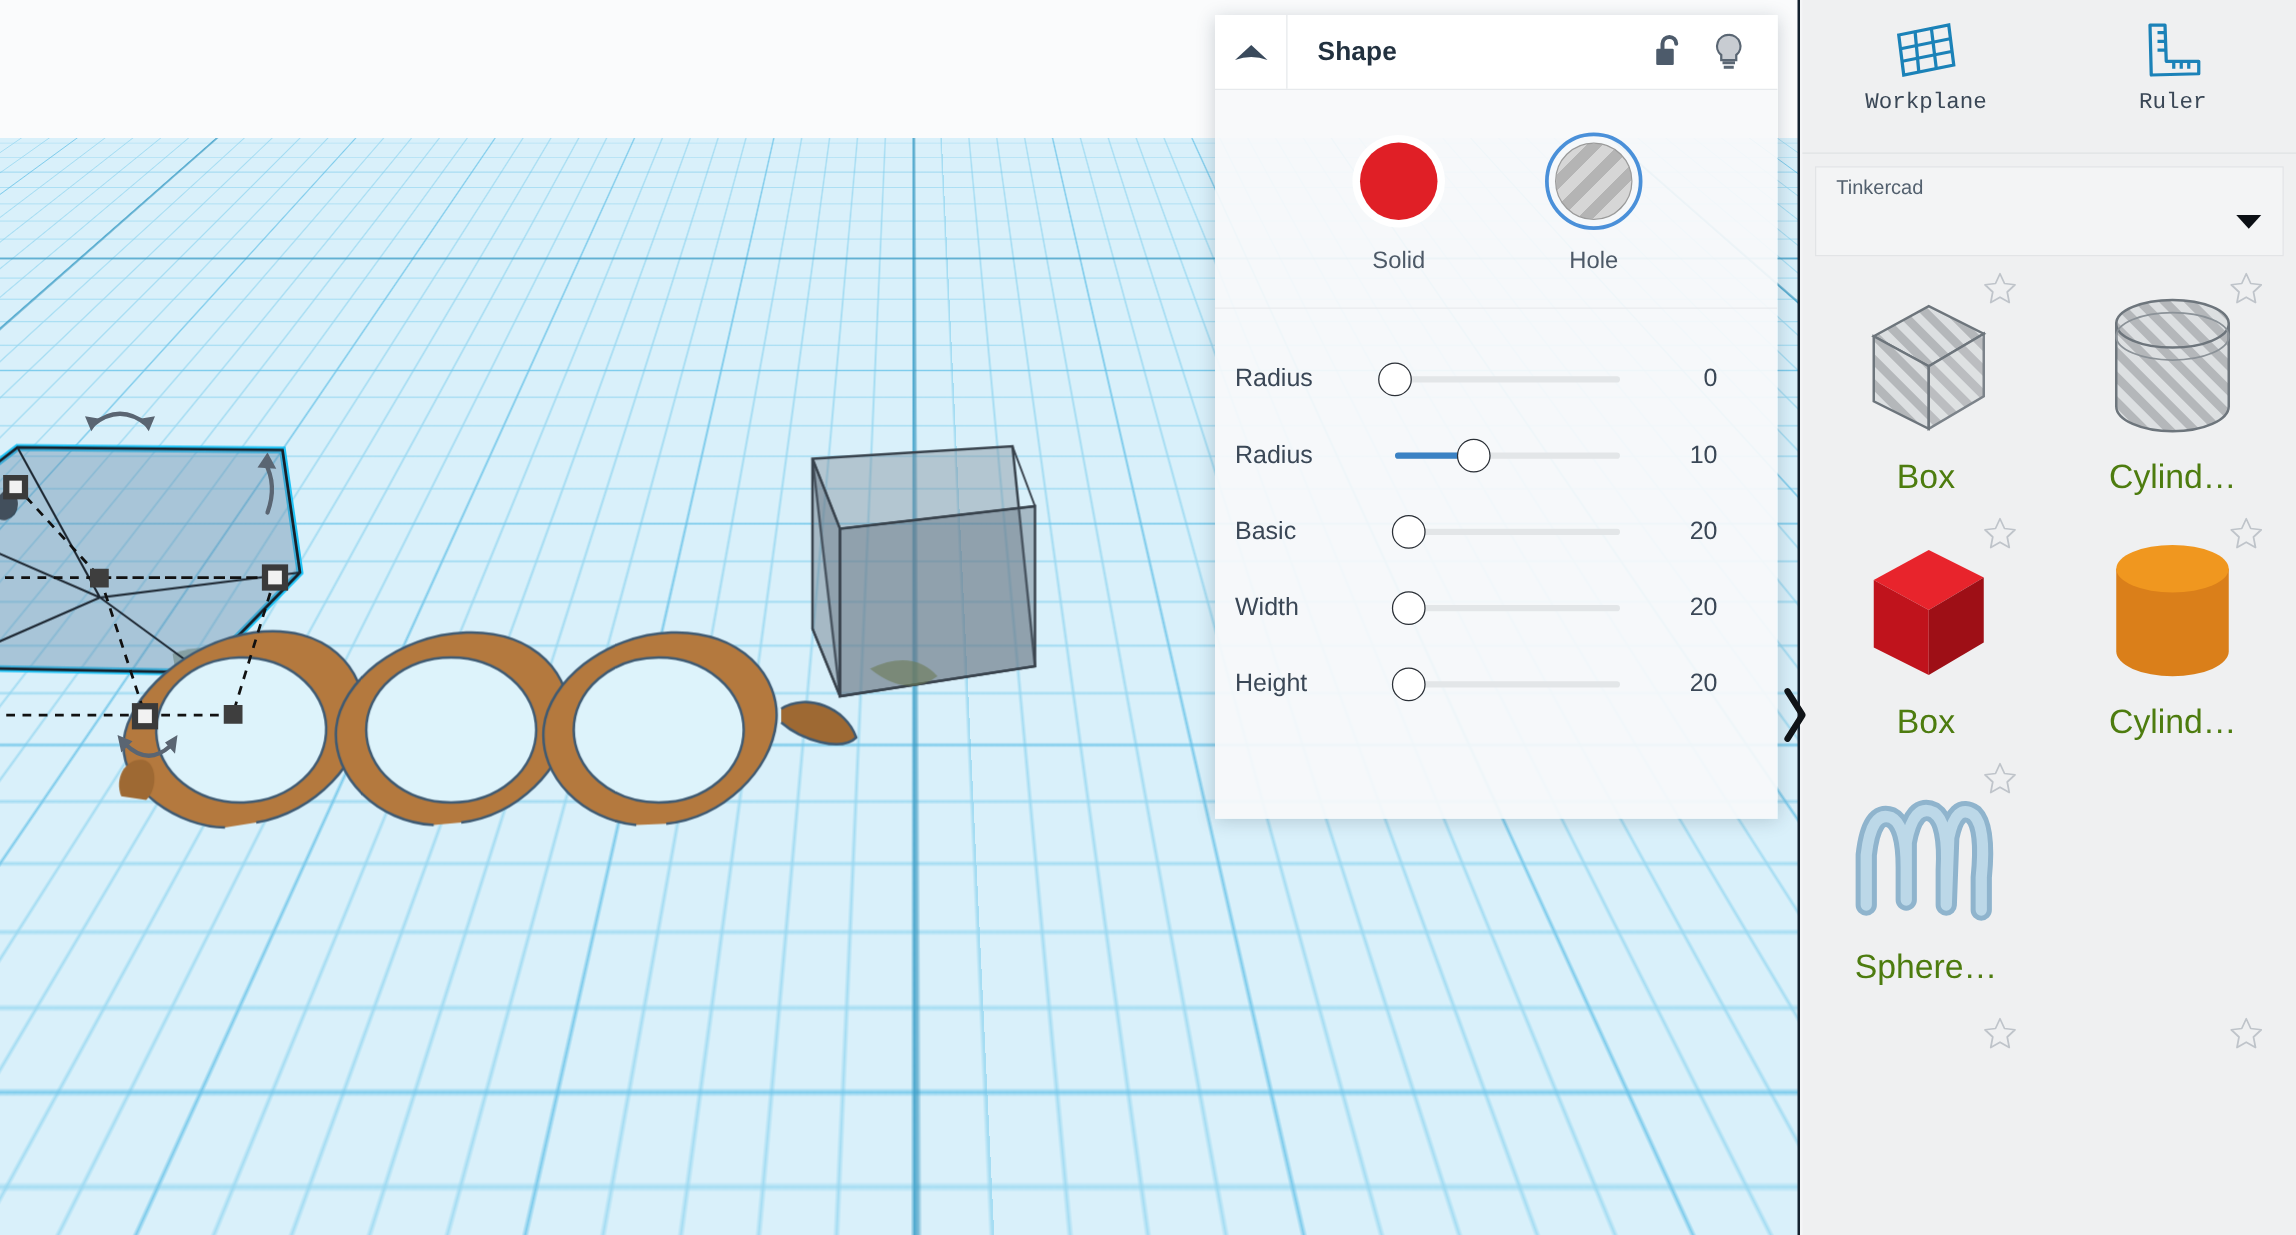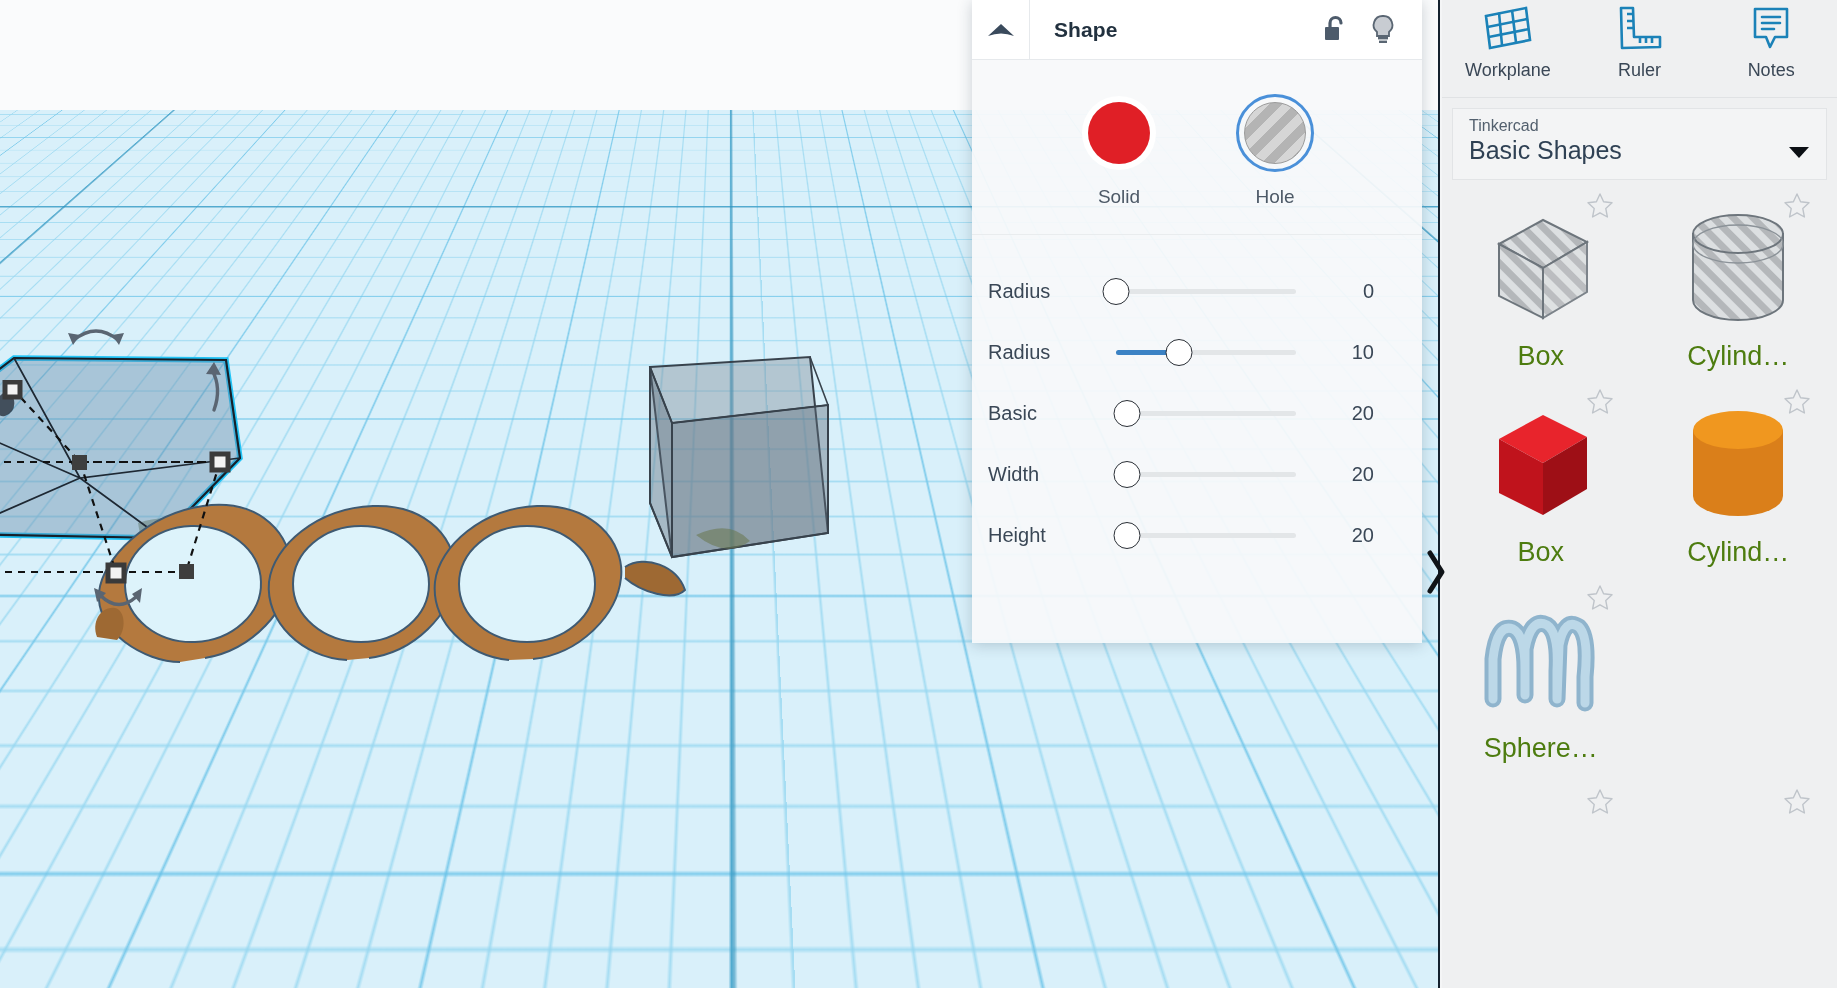--- a/index.html
+++ b/index.html
@@ -83,21 +83,21 @@
   .torus-fill2 { fill: #9e6933; }
 
   
   #tbox { position: absolute; left: 638px; top: 345px; width: 200px; height: 235px; z-index: 12; }
   .tb-face { fill: rgba(122,136,148,.40); stroke: #38424c; stroke-width: 2; }
   .tb-face-d { fill: rgba(96,110,124,.42); stroke: #38424c; stroke-width: 2; }
   .tb-edge { fill:none; stroke: #38424c; stroke-width: 1.6; }
 
   
   #inspector {
-    position: absolute; left: 972px; top: 0;
+    position: absolute; left: 972px; top: 12px;
     width: 450px; height: 643px;
     background: rgba(248,249,250,.93);
     box-shadow: 0 2px 14px rgba(30,50,70,.22);
     z-index: 60;
     display: flex; flex-direction: column;
   }
   #insp-header {
     height: 60px; background: #ffffff;
     display: flex; align-items: center;
     border-bottom: 1px solid #e6e9ec;
@@ -159,23 +159,23 @@
   }
 
   
   #sidebar {
     position: absolute; left: 1442px; top: 0;
     width: 395px; height: 988px;
     background: #eff0f1;
     display: flex; flex-direction: column;
   }
   #tools {
-    height: 98px; display: flex; align-items: flex-start;
-    justify-content: space-around; 
-    border-bottom: 1px solid #e0e2e4; background: #eff0f1;
+    height: 123px; display: flex; align-items: flex-start;
+    justify-content: space-around; padding-top: 12px;
+    border-bottom: 1px solid #e0e2e4; background: #eff0f1; font-family: Liberation Mono, monospace;
   }
   .tool { display: flex; flex-direction: column; align-items: center; width: 110px; cursor: pointer; }
   .tool-ico { height: 56px; display:flex; align-items:center; justify-content:center; }
   .tool-lbl { margin-top: 4px; font-size: 18px; color: #3a4756; }
 
   #lib-select {
     margin: 10px 10px 0 10px; height: 72px;
     background: #f3f4f5; border: 1px solid #e2e4e6;
     padding: 8px 16px 0 16px; position: relative; cursor: pointer;
   }
@@ -387,36 +387,24 @@
           <svg width="52" height="48" viewBox="0 0 52 48">
             <g fill="none" stroke="#1b82b8" stroke-width="2.6" stroke-linejoin="round">
               <path d="M8,4 L20,4 L21,33 L47,33 L47,43 L9,44 Z"></path>
               <path d="M20,10 L14,10 M20,17 L14,17 M20,24 L14,24"></path>
               <path d="M27,33 L27,39 M33,33 L33,39 M39,33 L39,39"></path>
             </g>
           </svg>
         </div>
         <div class="tool-lbl">Ruler</div>
       </div>
-      <div class="tool">
-        <div class="tool-ico">
-          <svg width="48" height="48" viewBox="0 0 48 48">
-            <g fill="none" stroke="#1b82b8" stroke-width="2.6" stroke-linejoin="round">
-              <path d="M8,5 L40,5 L40,33 L28,33 L23,43 L19,33 L8,33 Z"></path>
-              <path d="M15,13 L33,13 M15,19 L33,19 M15,25 L27,25" stroke-linecap="round"></path>
-            </g>
-          </svg>
-        </div>
-        <div class="tool-lbl">Notes</div>
-      </div>
     </div>
 
     <div id="lib-select">
       <div id="lib-vendor">Tinkercad</div>
-      <div id="lib-name">Basic Shapes</div>
       <div id="lib-caret">
         <svg width="22" height="14" viewBox="0 0 22 14">
             <path d="M1,2 L21,2 L11,13 Z" fill="#0b0f14"></path>
           </svg>
       </div>
     </div>
 
     <div id="grid-area">
       <div id="shape-grid">
 

